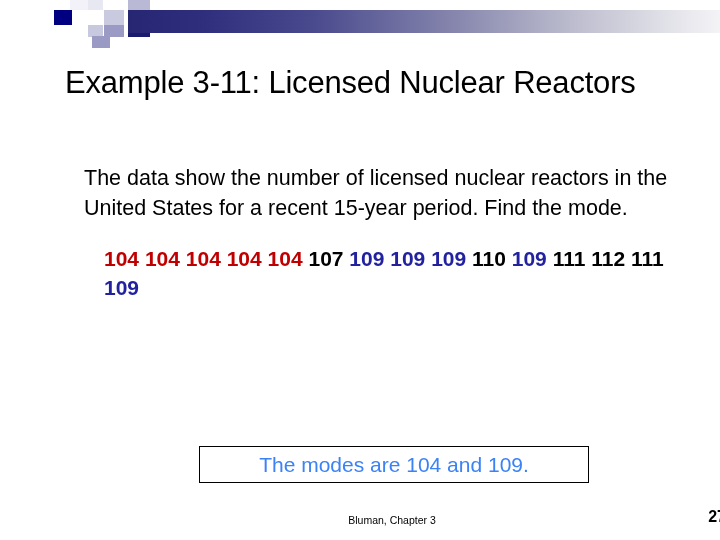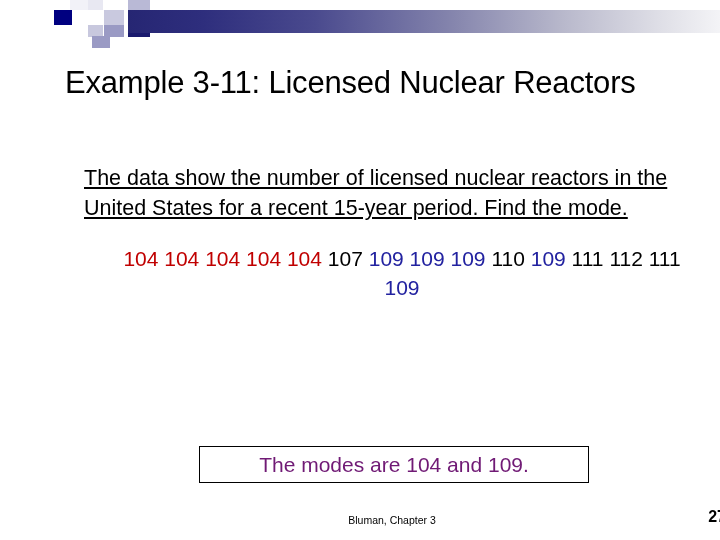--- a/index.html
+++ b/index.html
@@ -76,32 +76,30 @@
   }
 
   
   .body-1 {
     position: absolute;
     left: 52px;
     top: 141px;
     width: 625px;
     font-size: 21.5px;
     line-height: 30px;
-    text-decoration: underline;
   }
 
   .data-block {
     position: absolute;
-    left: 90px;
+    left: 72px;
     top: 244px;
     width: 560px;
     font-size: 21px;
     line-height: 29px;
-    font-weight: normal;
-    text-align: center;
+    font-weight: bold;
   }
   .data-block .num { white-space: nowrap; }
 
   .body-2 {
     position: absolute;
     left: 52px;
     top: 345px;
     width: 625px;
     font-size: 21.5px;
     line-height: 30px;
@@ -117,21 +115,21 @@
     border: 1px solid #000000;
     box-sizing: border-box;
     display: flex;
     align-items: center;
     justify-content: center;
     background: #ffffff;
   }
   .answer-box .answer-text {
     font-size: 21px;
     line-height: 24px;
-    color: #701a75;
+    color: #3b82f6;
   }
 
   
   .footer {
     position: absolute;
     left: 0;
     top: 509px;
     width: 720px;
     height: 20px;
   }

